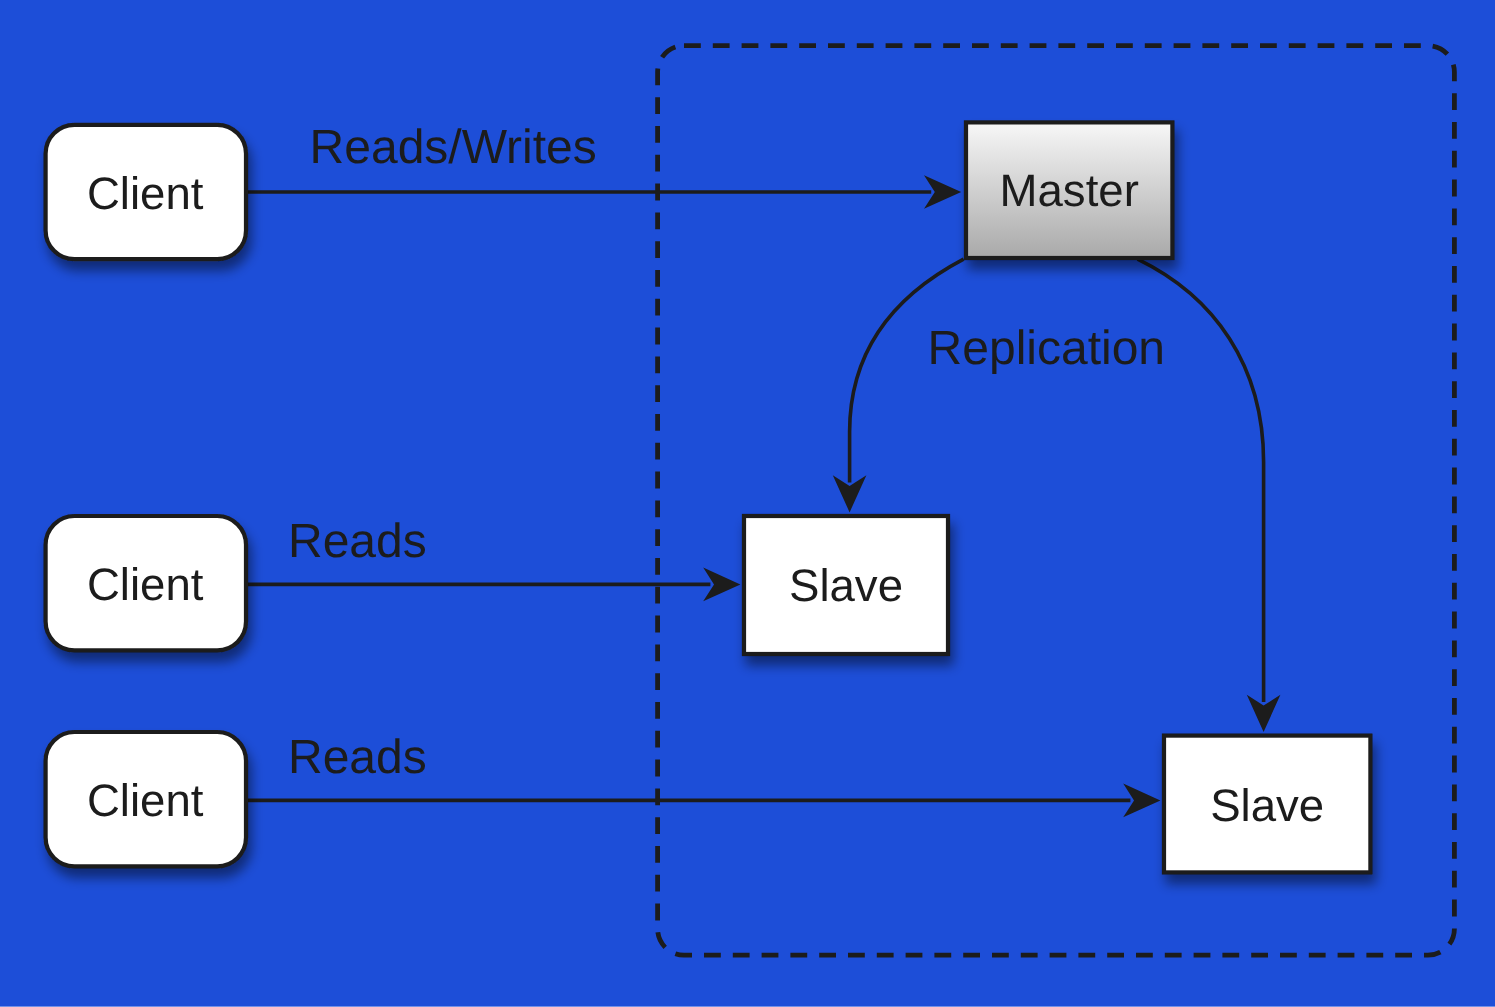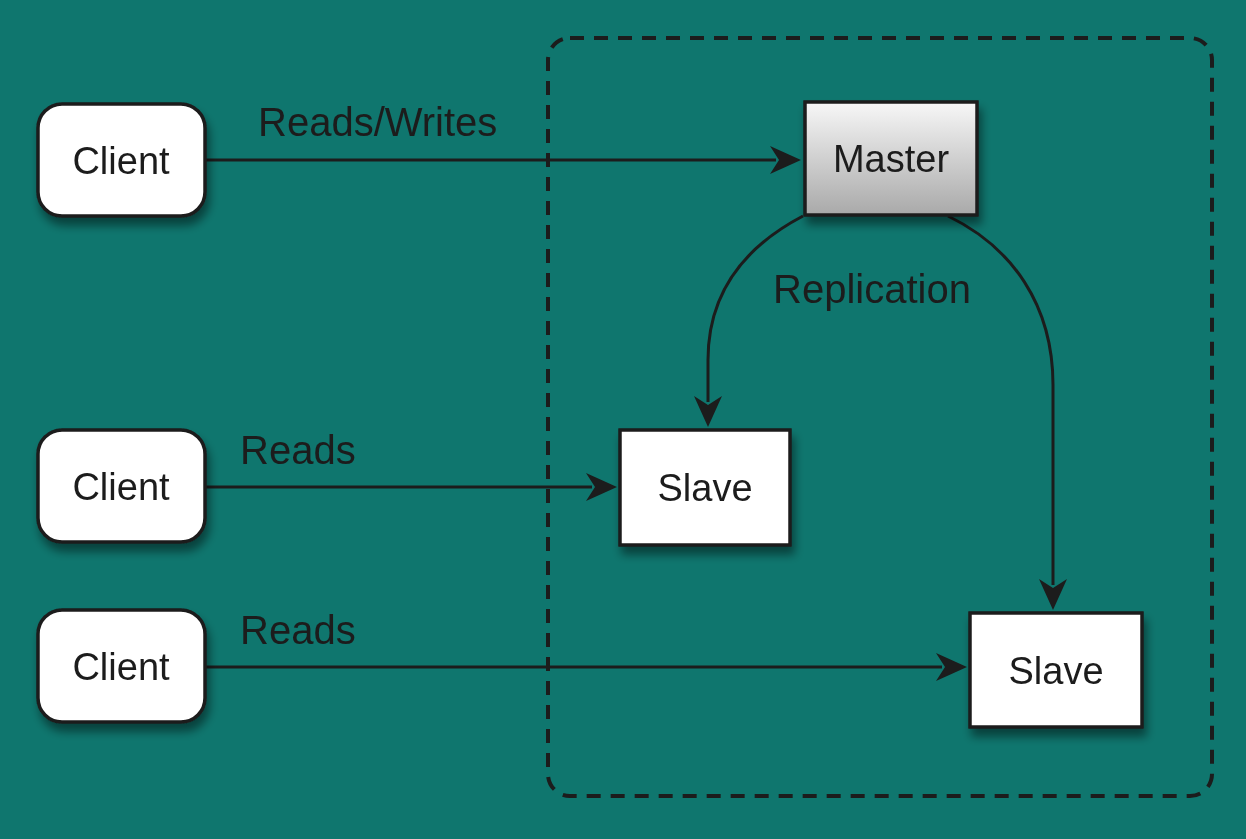--- a/index.html
+++ b/index.html
@@ -8,21 +8,21 @@
     background: #ffffff;
     width: 1246px;
     height: 839px;
     overflow: hidden;
     font-family: "Liberation Sans", sans-serif;
   }
   .stage {
     position: relative;
     width: 1246px;
     height: 839px;
-    background: #0f766e;
+    background: #1d4ed8;
   }
   svg { display: block; }
   .node-label {
     font-family: "Liberation Sans", sans-serif;
     font-size: 38px;
     fill: #1c1c1c;
   }
   .edge-label {
     font-family: "Liberation Sans", sans-serif;
     font-size: 40px;

